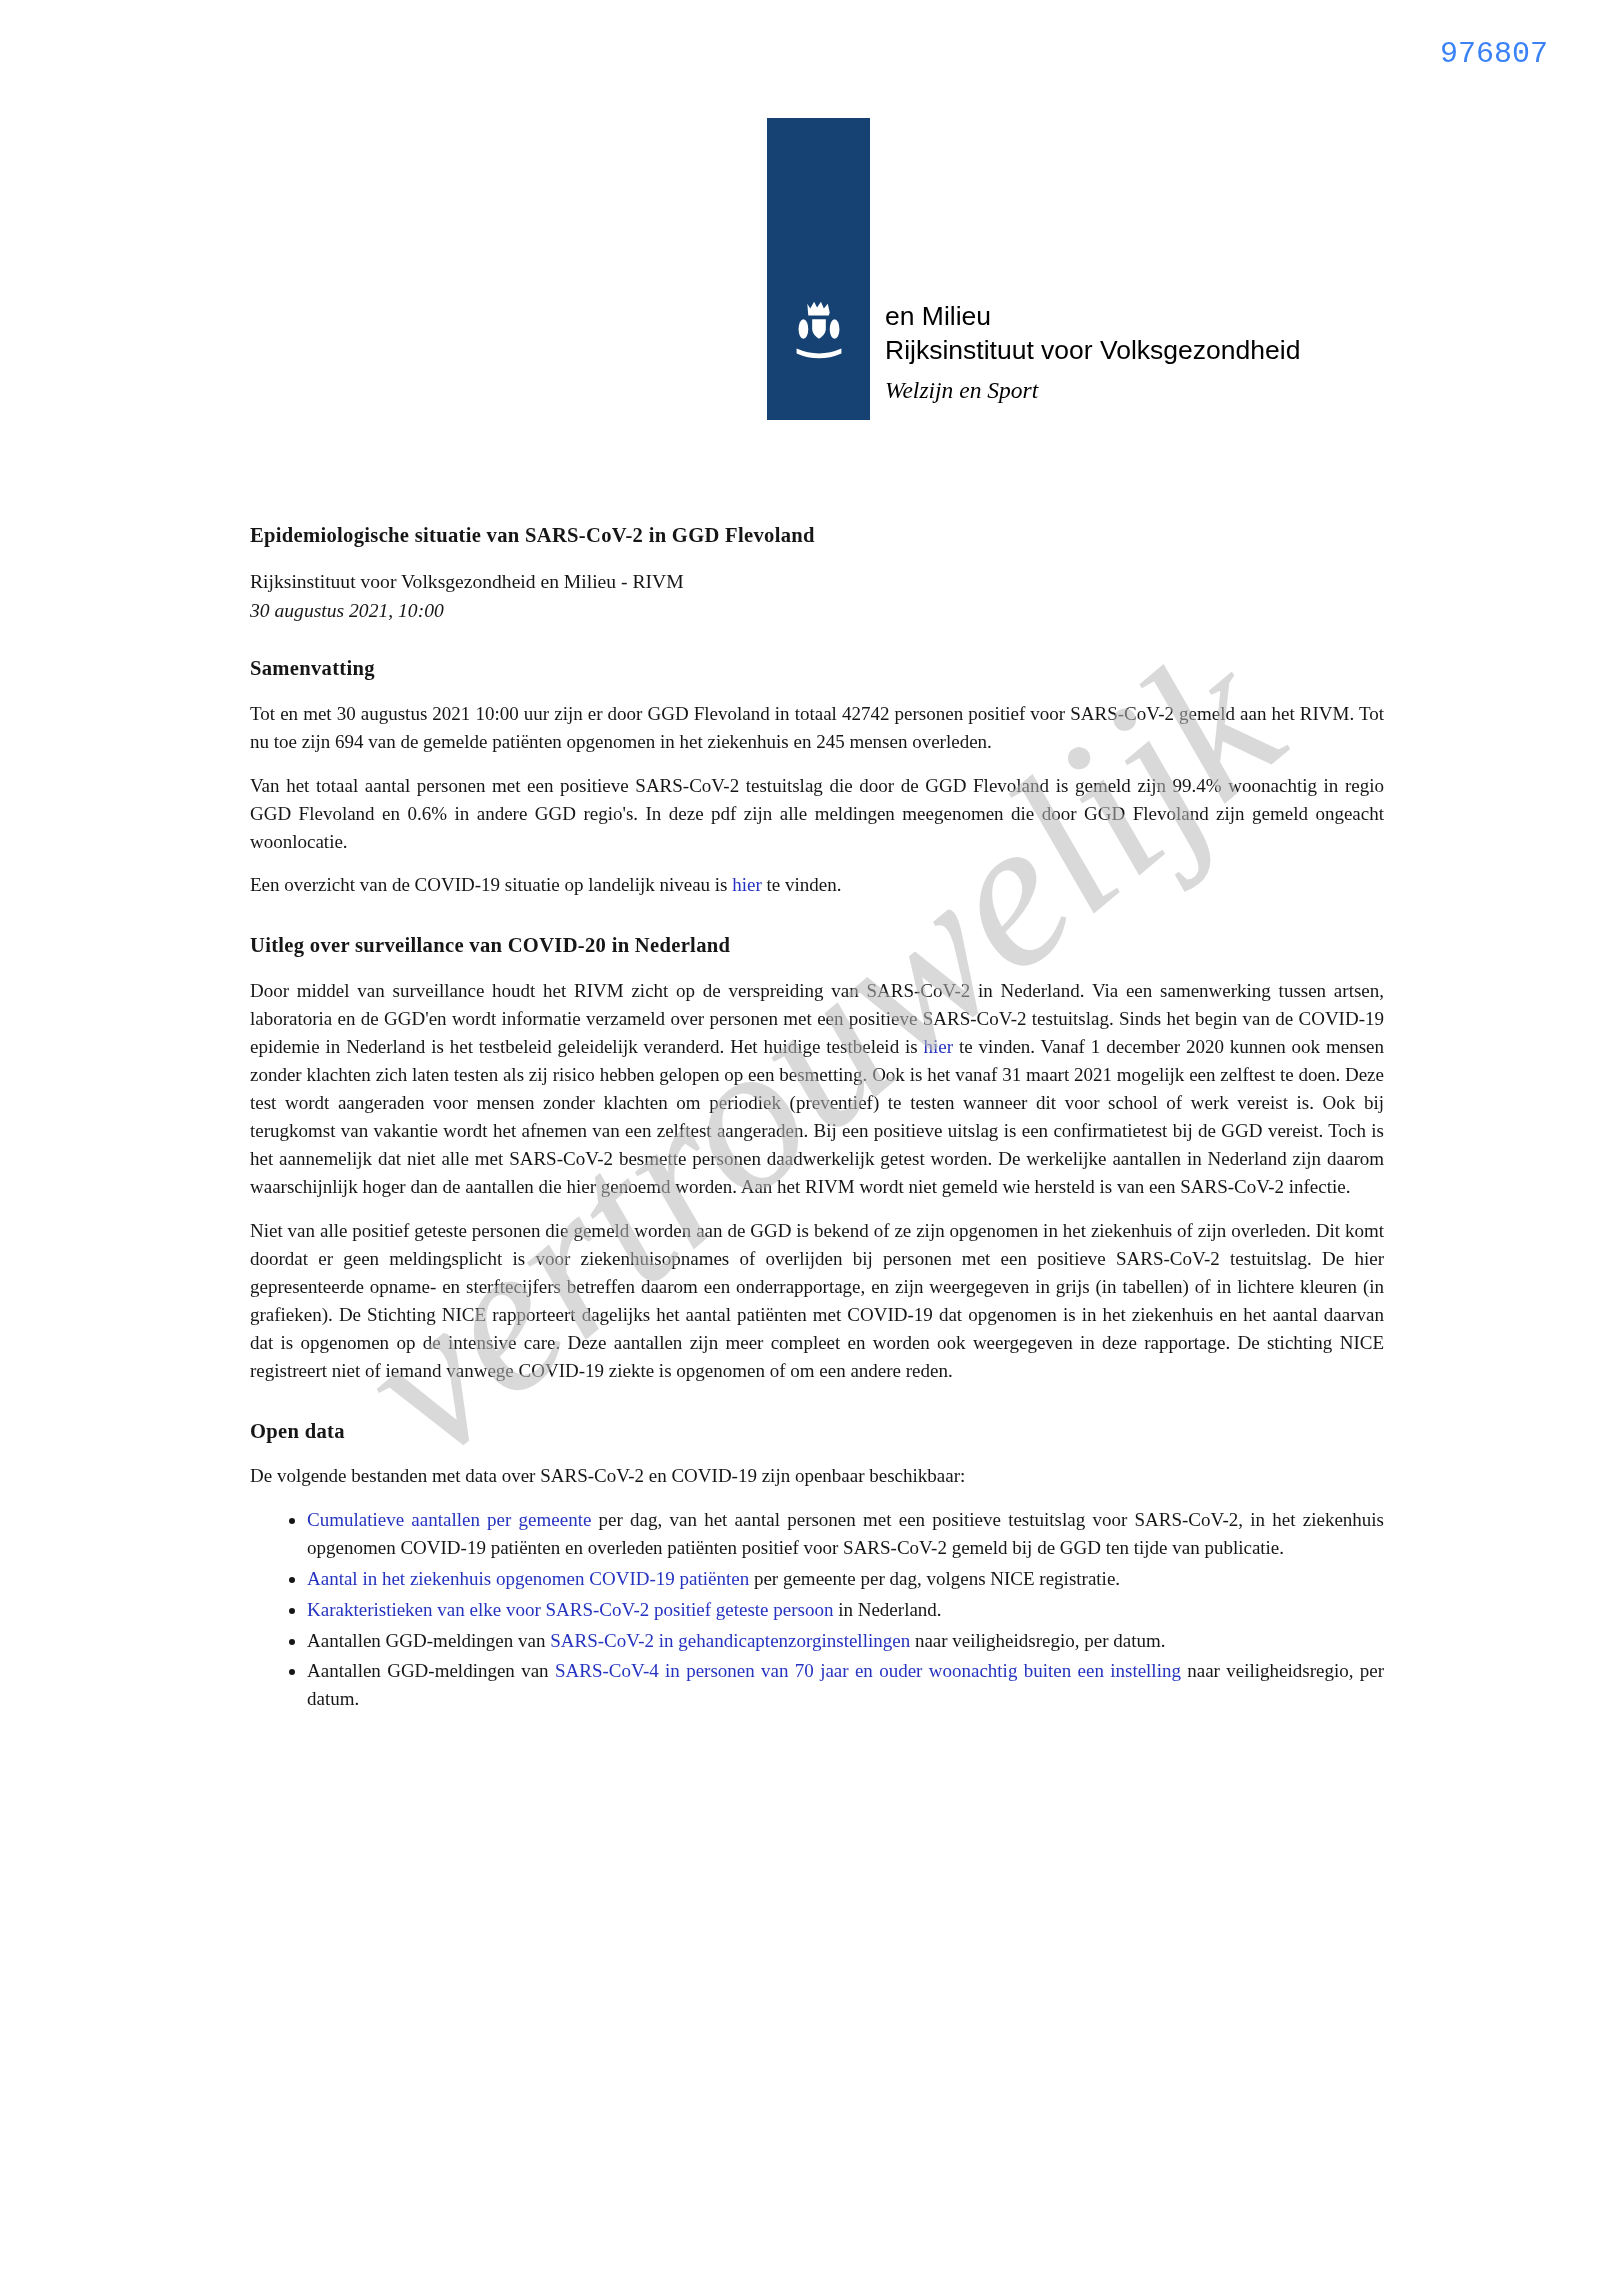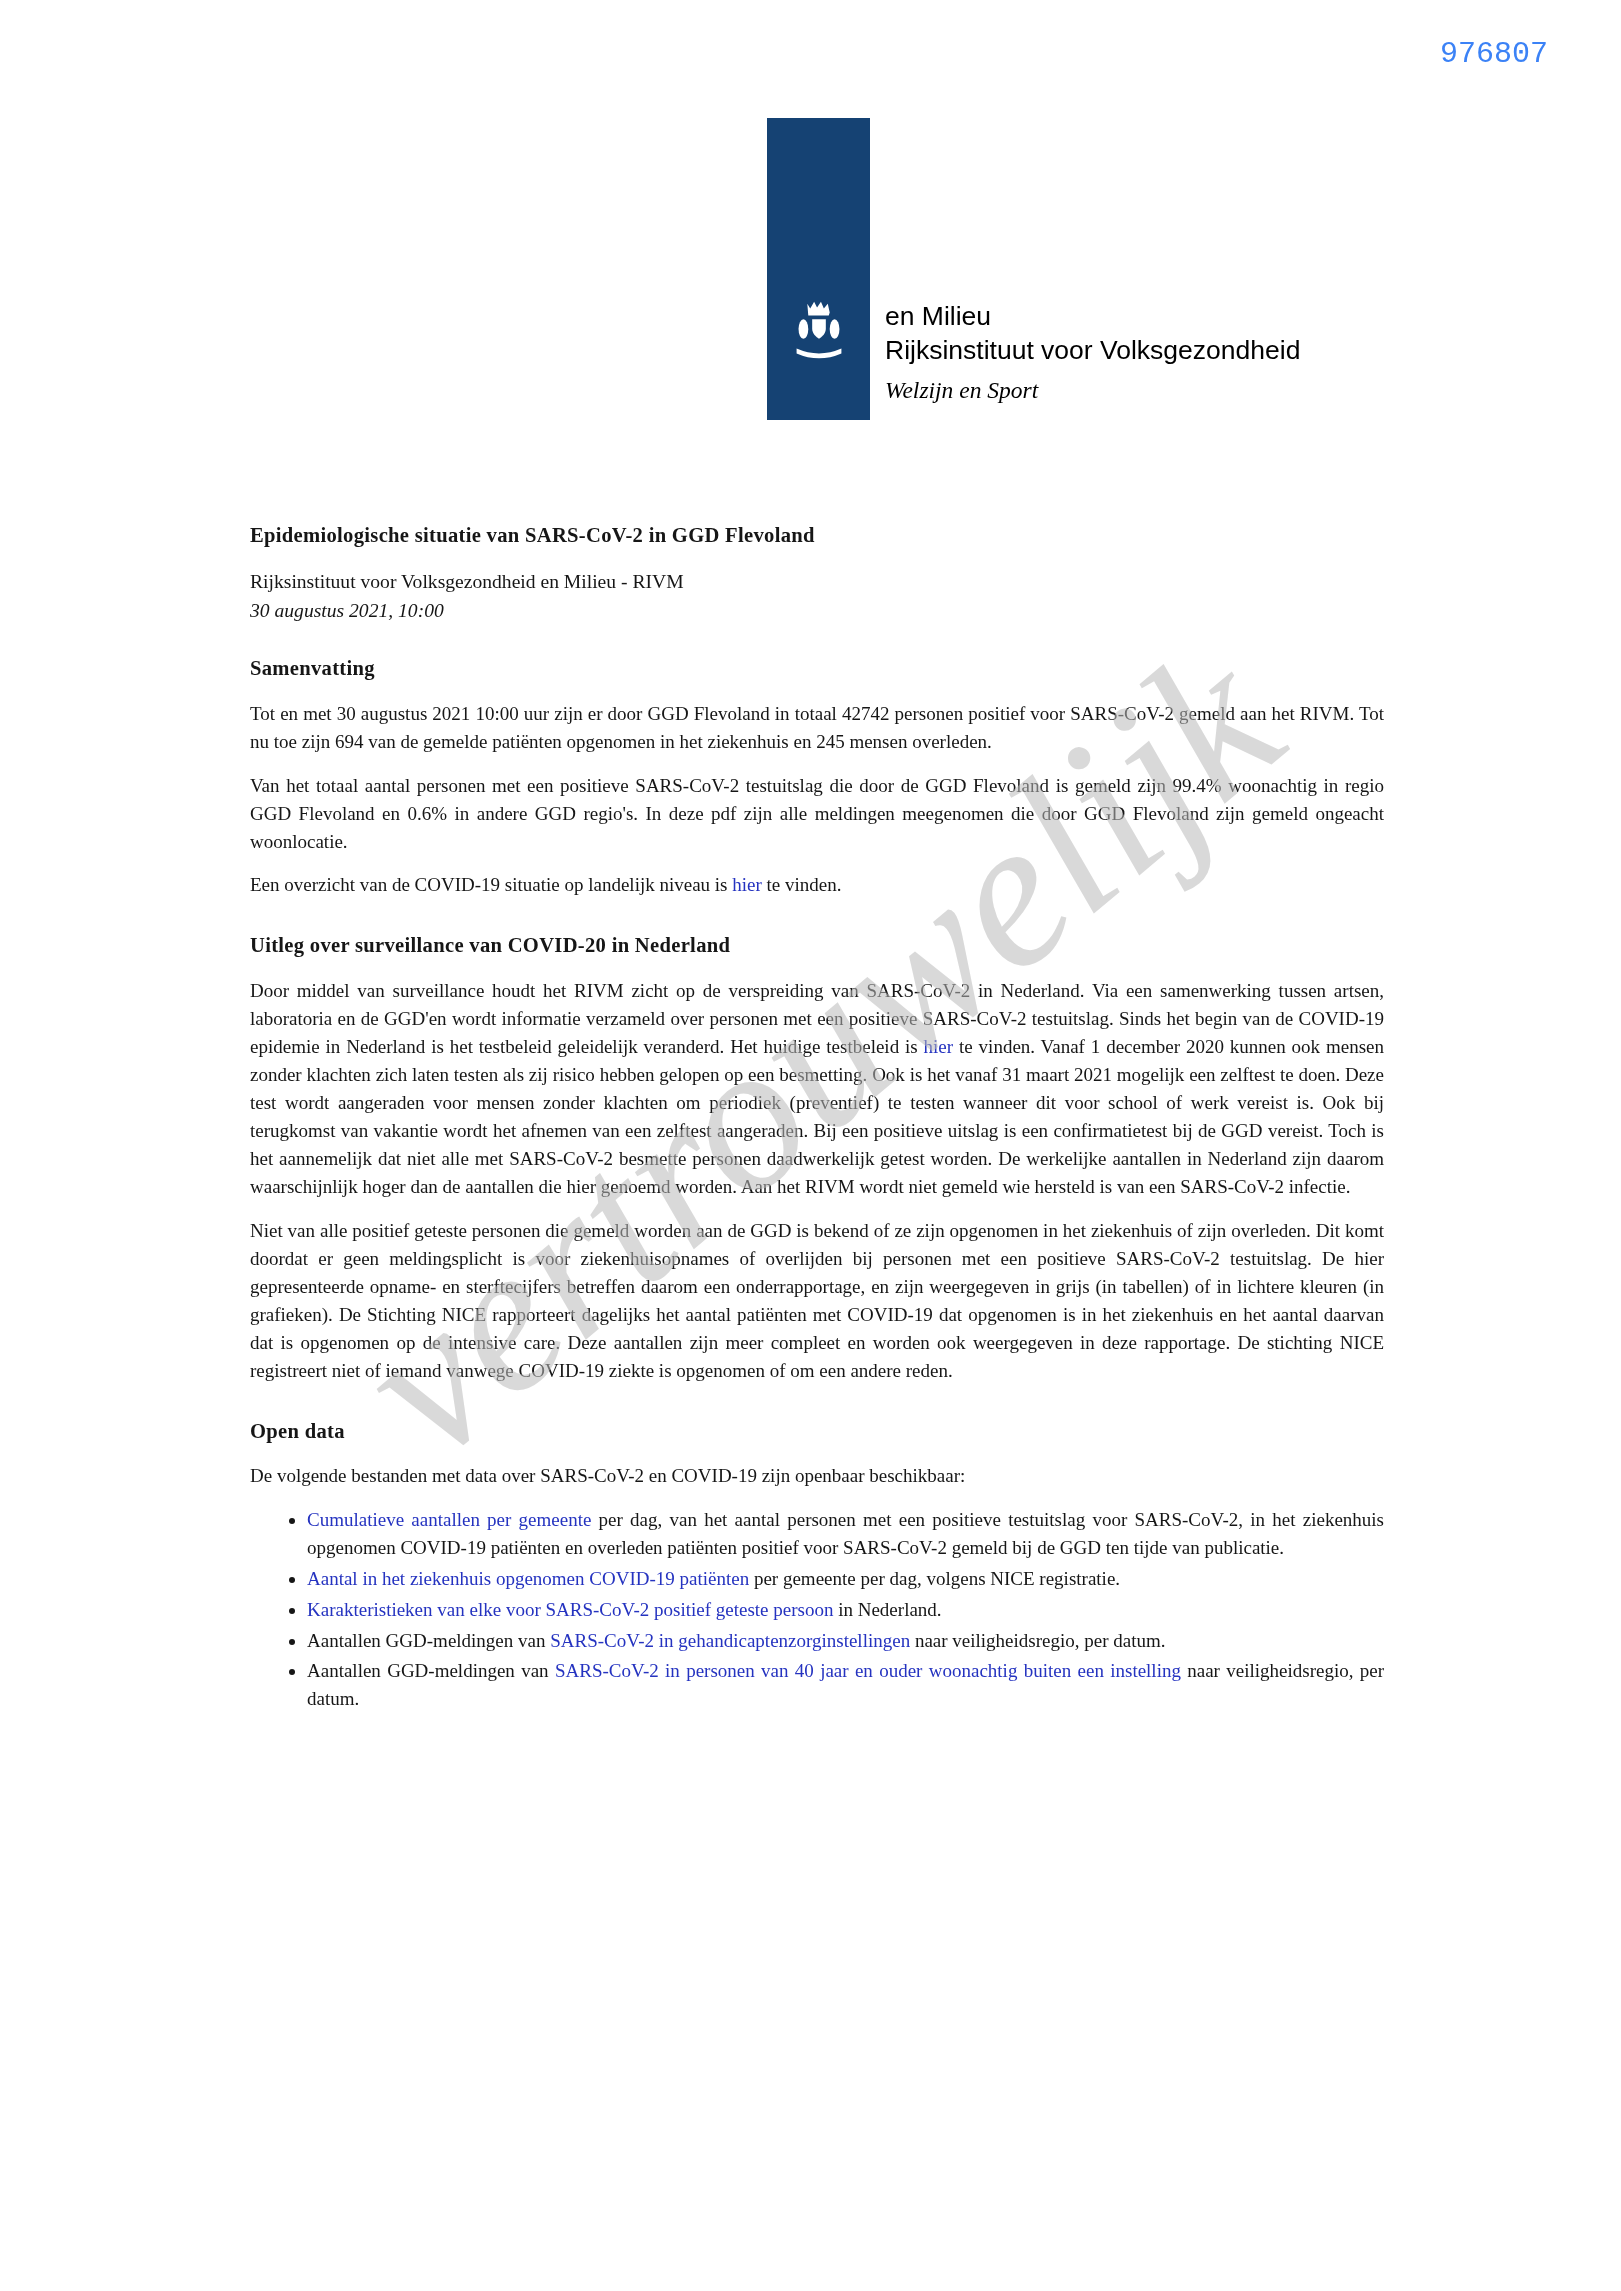--- a/index.html
+++ b/index.html
@@ -83,21 +83,21 @@
     <p class="body">Niet van alle positief geteste personen die gemeld worden aan de GGD is bekend of ze zijn opgenomen in het ziekenhuis of zijn overleden. Dit komt doordat er geen meldingsplicht is voor ziekenhuisopnames of overlijden bij personen met een positieve SARS-CoV-2 testuitslag. De hier gepresenteerde opname- en sterftecijfers betreffen daarom een onderrapportage, en zijn weergegeven in grijs (in tabellen) of in lichtere kleuren (in grafieken). De Stichting NICE rapporteert dagelijks het aantal patiënten met COVID-19 dat opgenomen is in het ziekenhuis en het aantal daarvan dat is opgenomen op de intensive care. Deze aantallen zijn meer compleet en worden ook weergegeven in deze rapportage. De stichting NICE registreert niet of iemand vanwege COVID-19 ziekte is opgenomen of om een andere reden.</p>
 
     <h2 class="section">Open data</h2>
     <p class="body">De volgende bestanden met data over SARS-CoV-2 en COVID-19 zijn openbaar beschikbaar:</p>
     <ul class="bullets">
 
     <li><span><a href="#" class="doclink">Cumulatieve aantallen per gemeente</a><span> per dag, van het aantal personen met een positieve testuitslag voor SARS-CoV-2, in het ziekenhuis opgenomen COVID-19 patiënten en overleden patiënten positief voor SARS-CoV-2 gemeld bij de GGD ten tijde van publicatie.</span></span></li>
         <li><span><a href="#" class="doclink">Aantal in het ziekenhuis opgenomen COVID-19 patiënten</a><span> per gemeente per dag, volgens NICE registratie.</span></span></li>
         <li><span><a href="#" class="doclink">Karakteristieken van elke voor SARS-CoV-2 positief geteste persoon</a><span> in Nederland.</span></span></li>
         <li><span><span>Aantallen GGD-meldingen van </span><a href="#" class="doclink">SARS-CoV-2 in gehandicaptenzorginstellingen</a><span> naar veiligheidsregio, per datum.</span></span></li>
-        <li><span><span>Aantallen GGD-meldingen van </span><a href="#" class="doclink">SARS-CoV-2 in personen van 40 jaar en ouder woonachtig buiten een instelling</a><span> naar veiligheidsregio, per datum.</span></span></li>
+        <li><span><span>Aantallen GGD-meldingen van </span><a href="#" class="doclink">SARS-CoV-4 in personen van 70 jaar en ouder woonachtig buiten een instelling</a><span> naar veiligheidsregio, per datum.</span></span></li>
       </ul>
 
   </div>
 
   <div class="watermark">vertrouwelijk</div>
 
 </div>
 
 
 </body></html>

